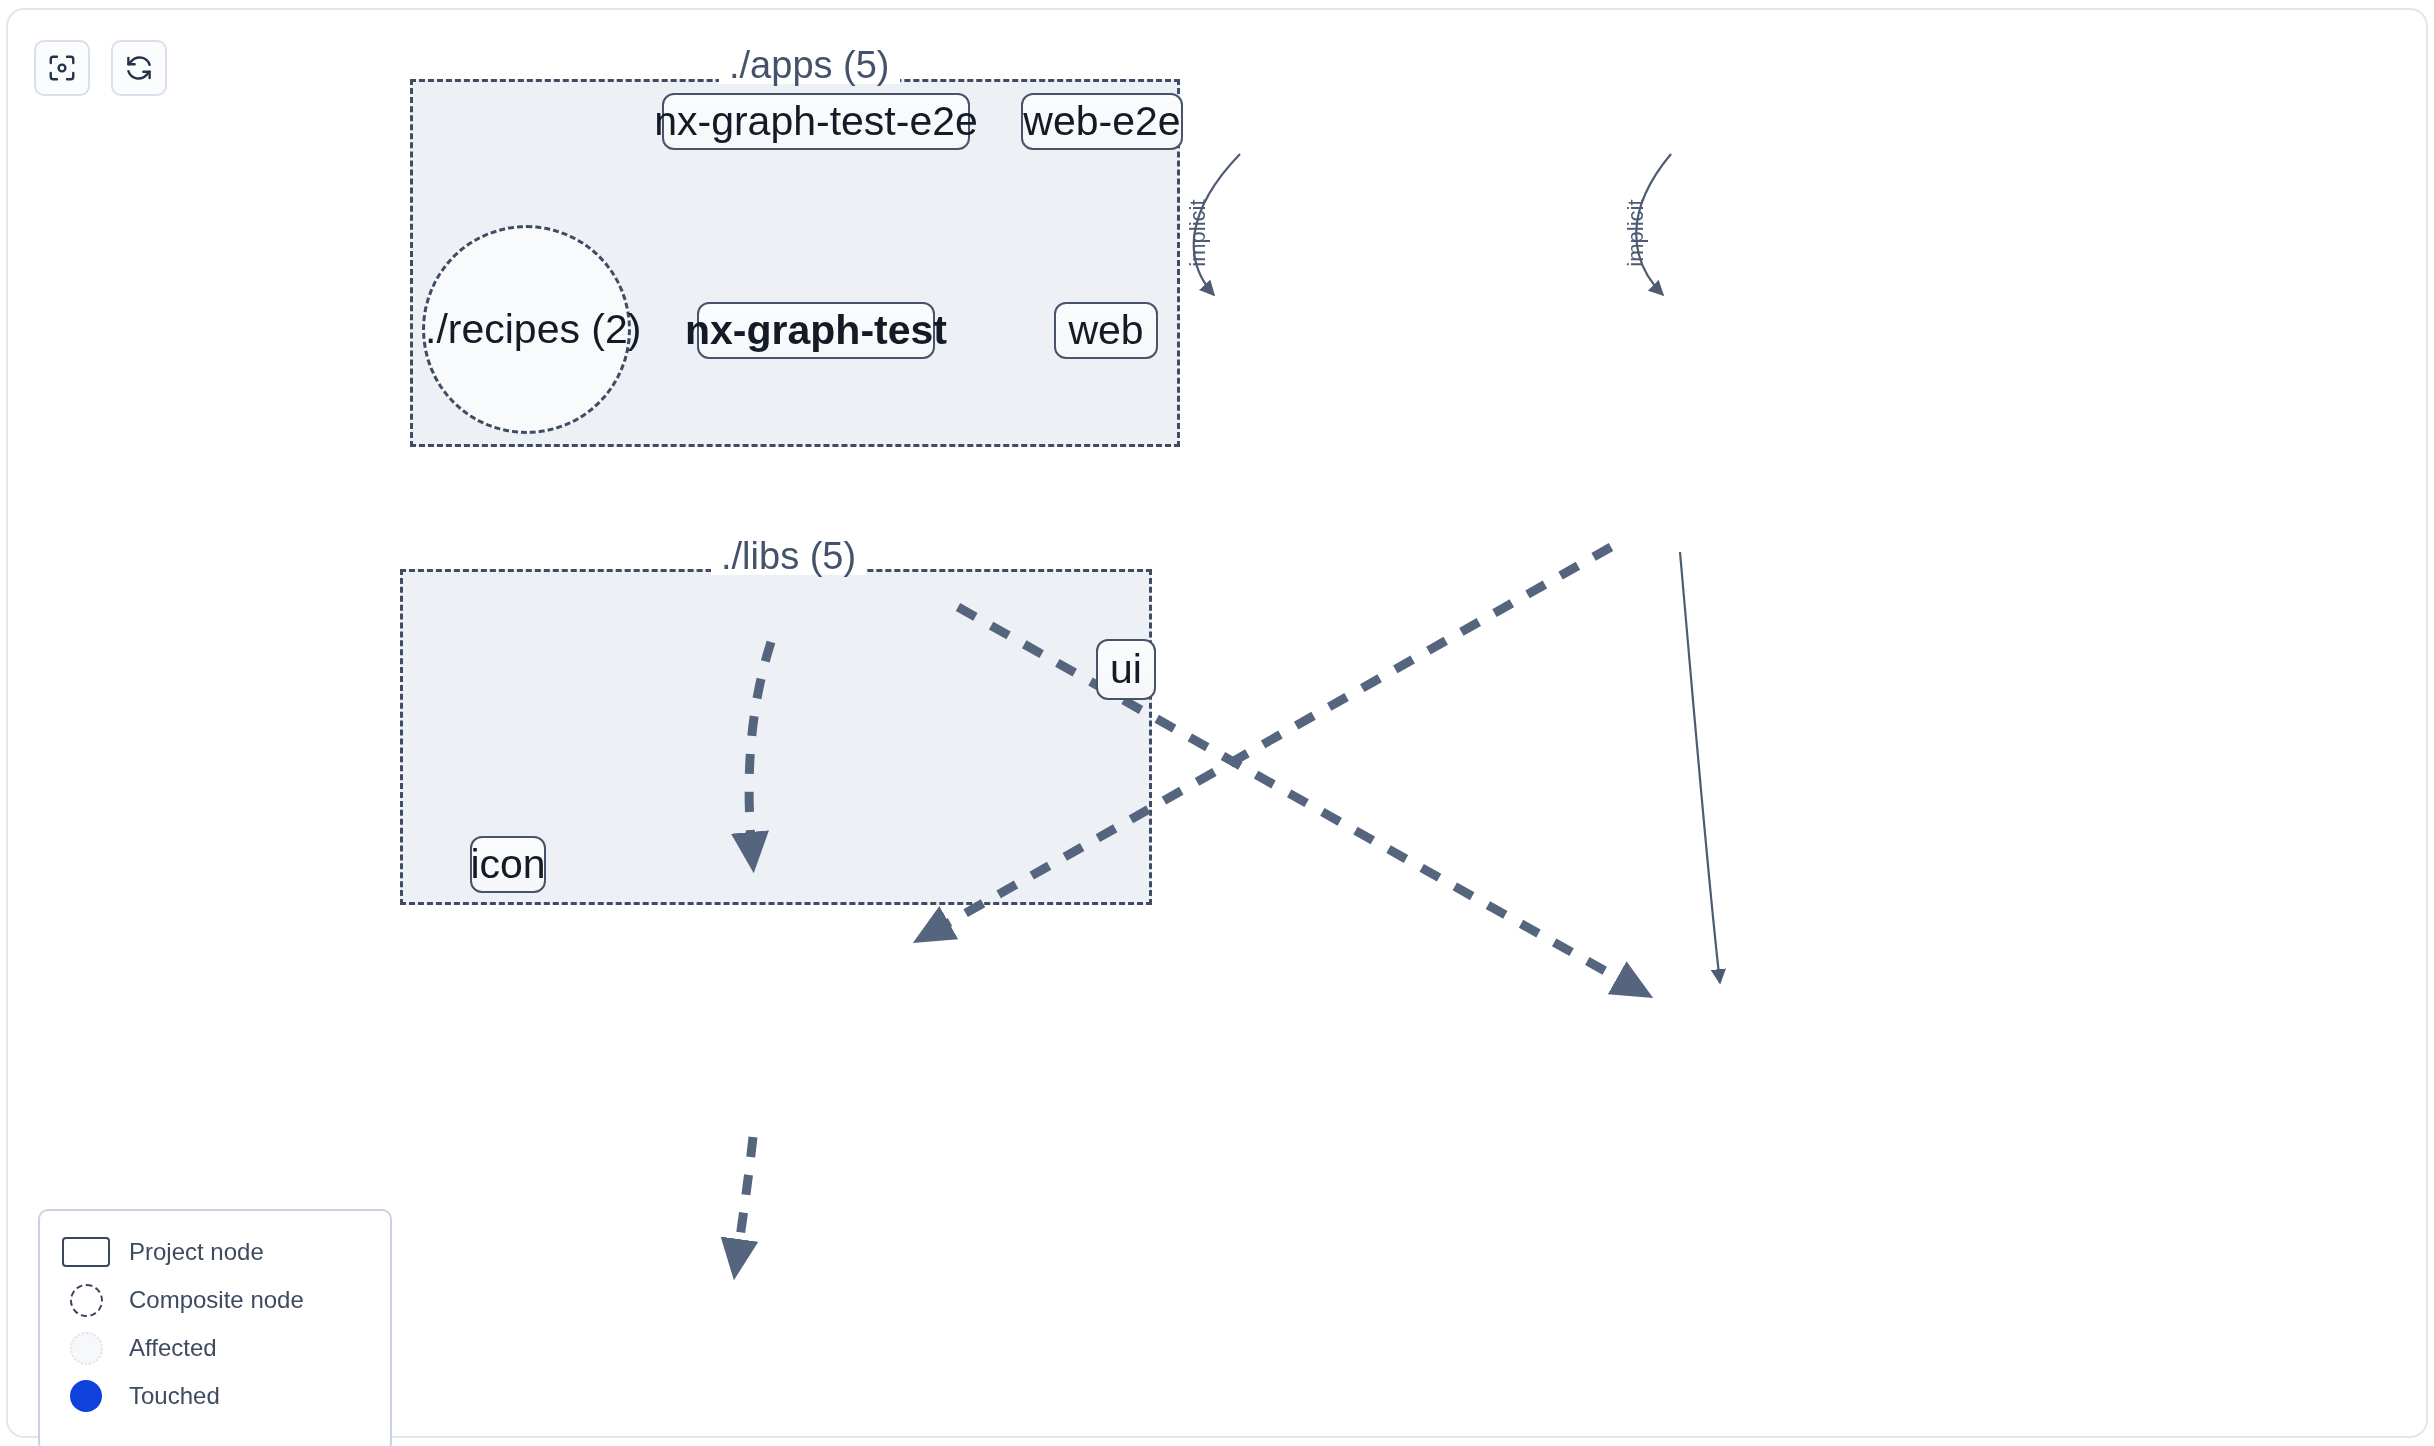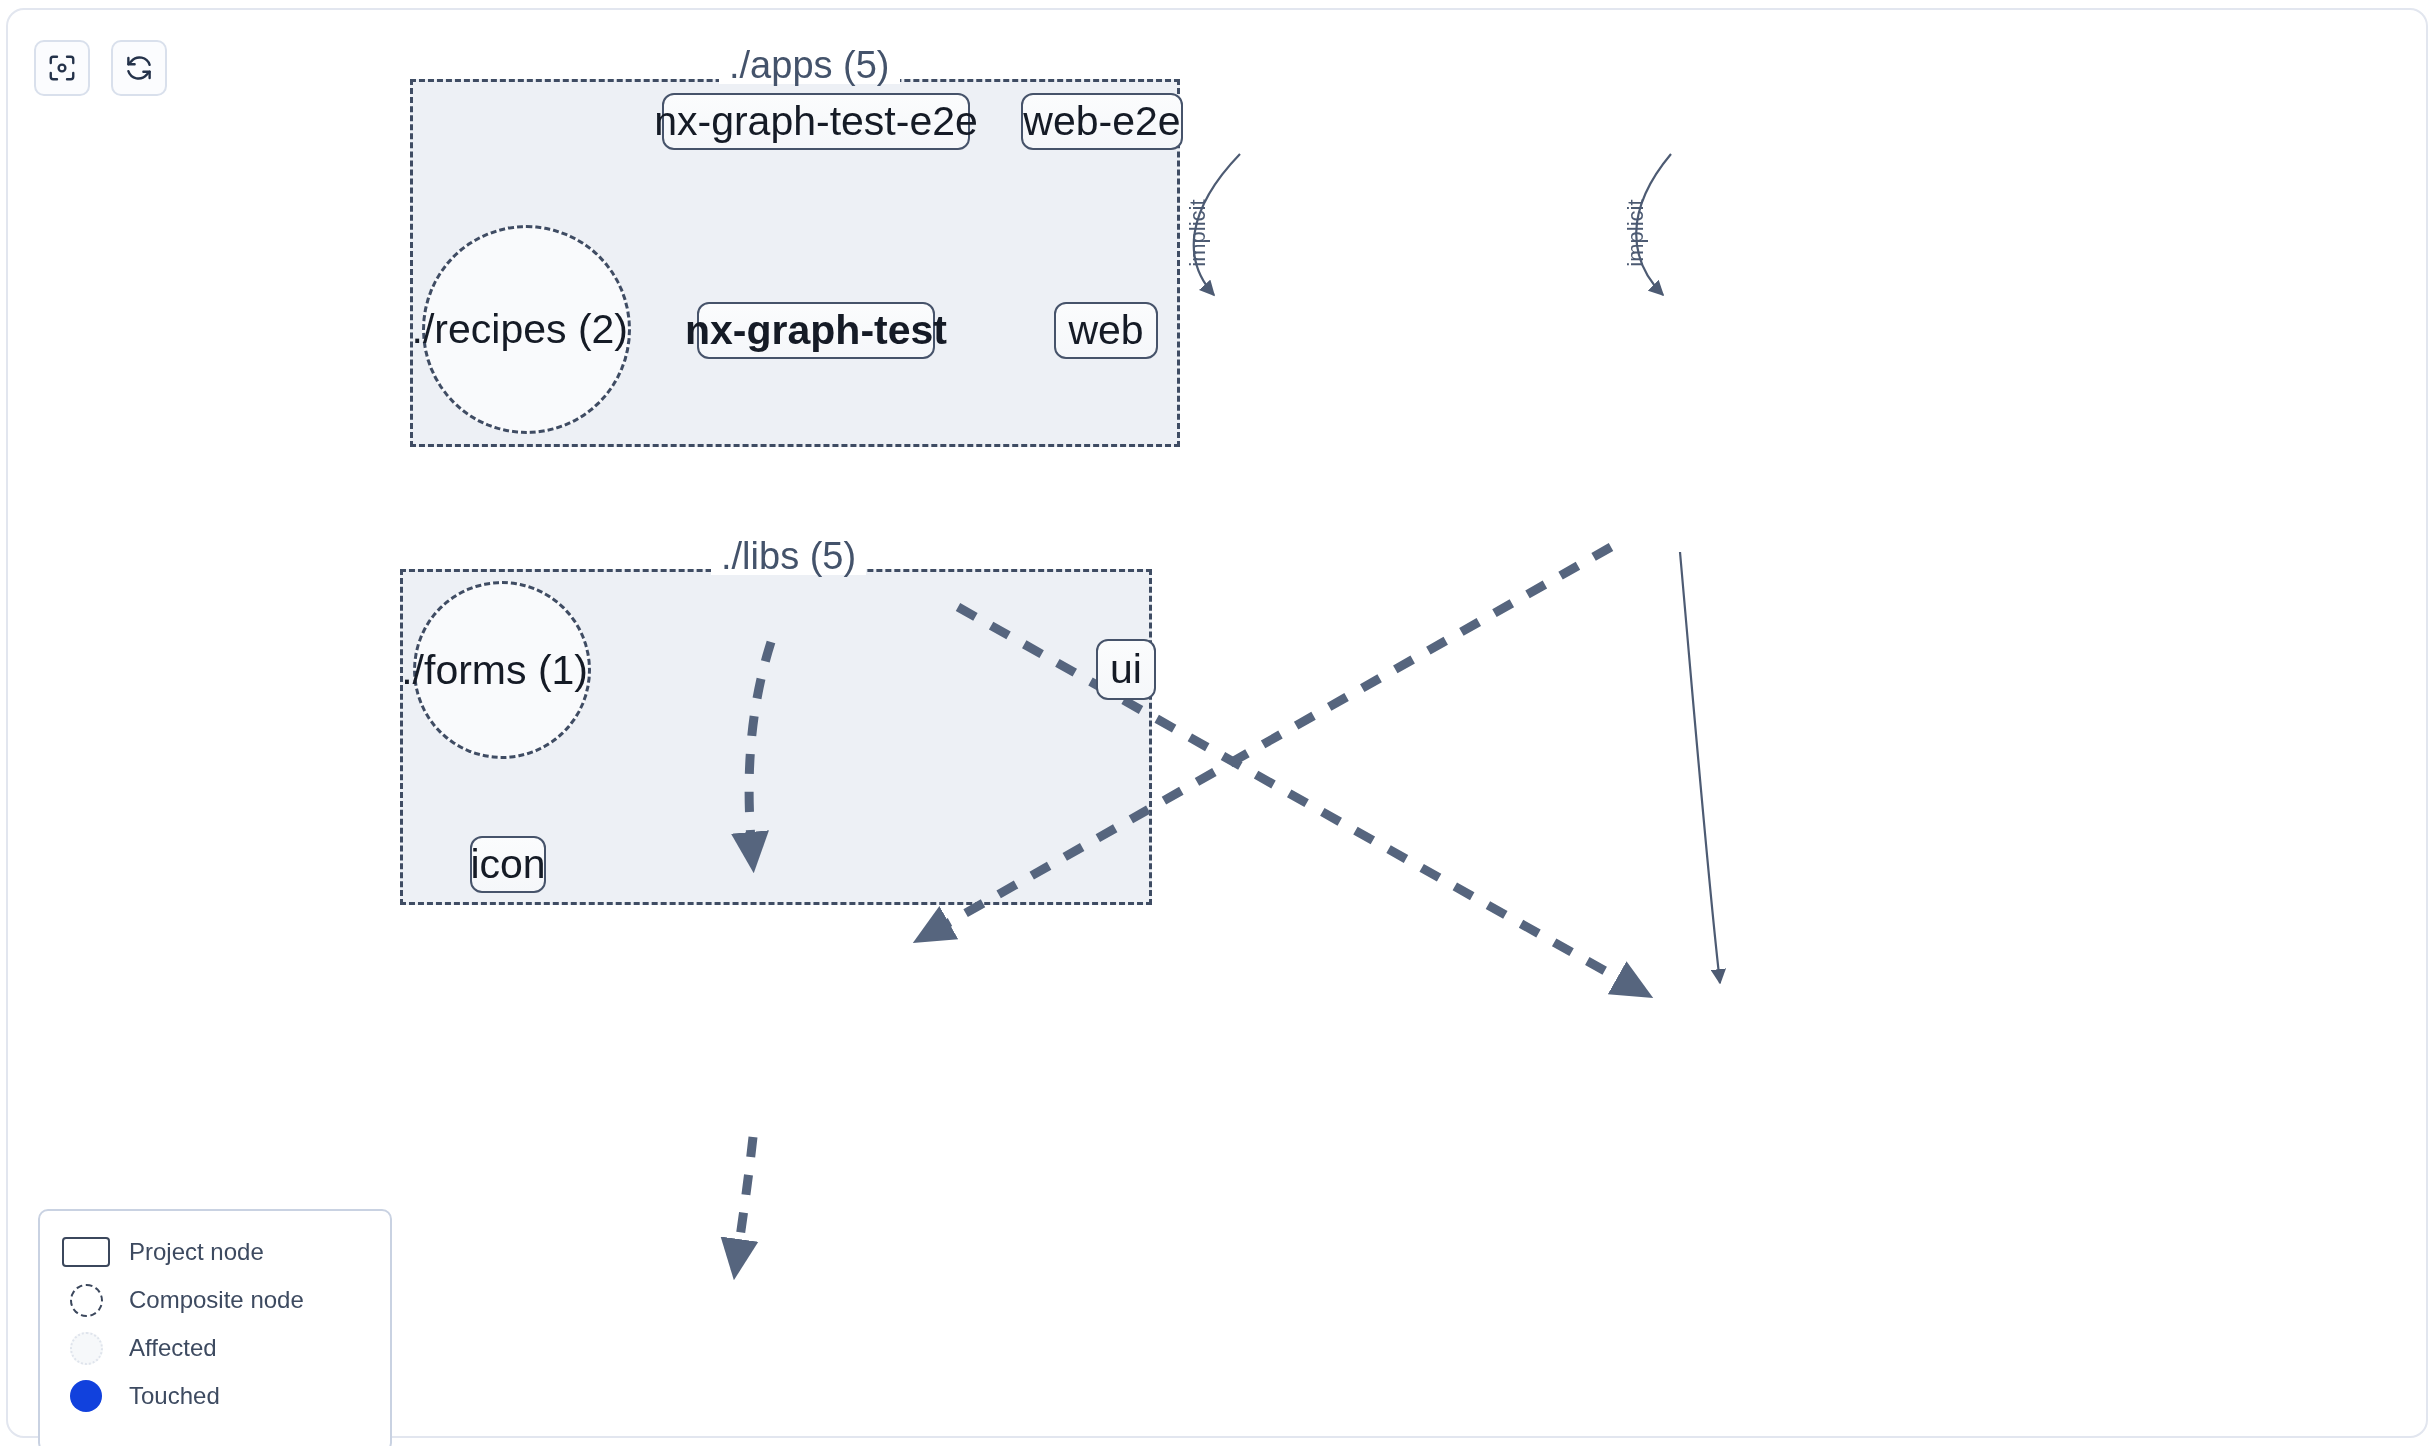--- a/index.html
+++ b/index.html
@@ -90,21 +90,21 @@
   }
 
   
   .composite-node {
     position: absolute;
     background: #f9fafc;
     border: 3px dashed #3f4c63;
     border-radius: 50%;
     display: flex;
     align-items: center;
-    justify-content: flex-end;
+    justify-content: flex-start;
     color: #151b26;
     font-size: 41px;
     line-height: 1;
     white-space: nowrap;
     z-index: 20;
     cursor: pointer;
   }
 
   
   .edge-label {
@@ -247,23 +247,20 @@
     </div>
 
     <div class="project-node" style="left:673px; top:292px; width:238px; height:57px;font-weight:bold;">
       <span>nx-graph-test</span>
     </div>
 
     <div class="project-node" style="left:1030px; top:292px; width:104px; height:57px;">
       <span>web</span>
     </div>
 
-    <div class="composite-node" style="left:405px; top:571px; width:178px; height:178px;">
-      <span>./forms (1)</span>
-    </div>
 
     <div class="project-node" style="left:1072px; top:629px; width:60px; height:61px;">
       <span>ui</span>
     </div>
 
     <div class="project-node" style="left:446px; top:826px; width:76px; height:57px;">
       <span>icon</span>
     </div>
   </div>
 

